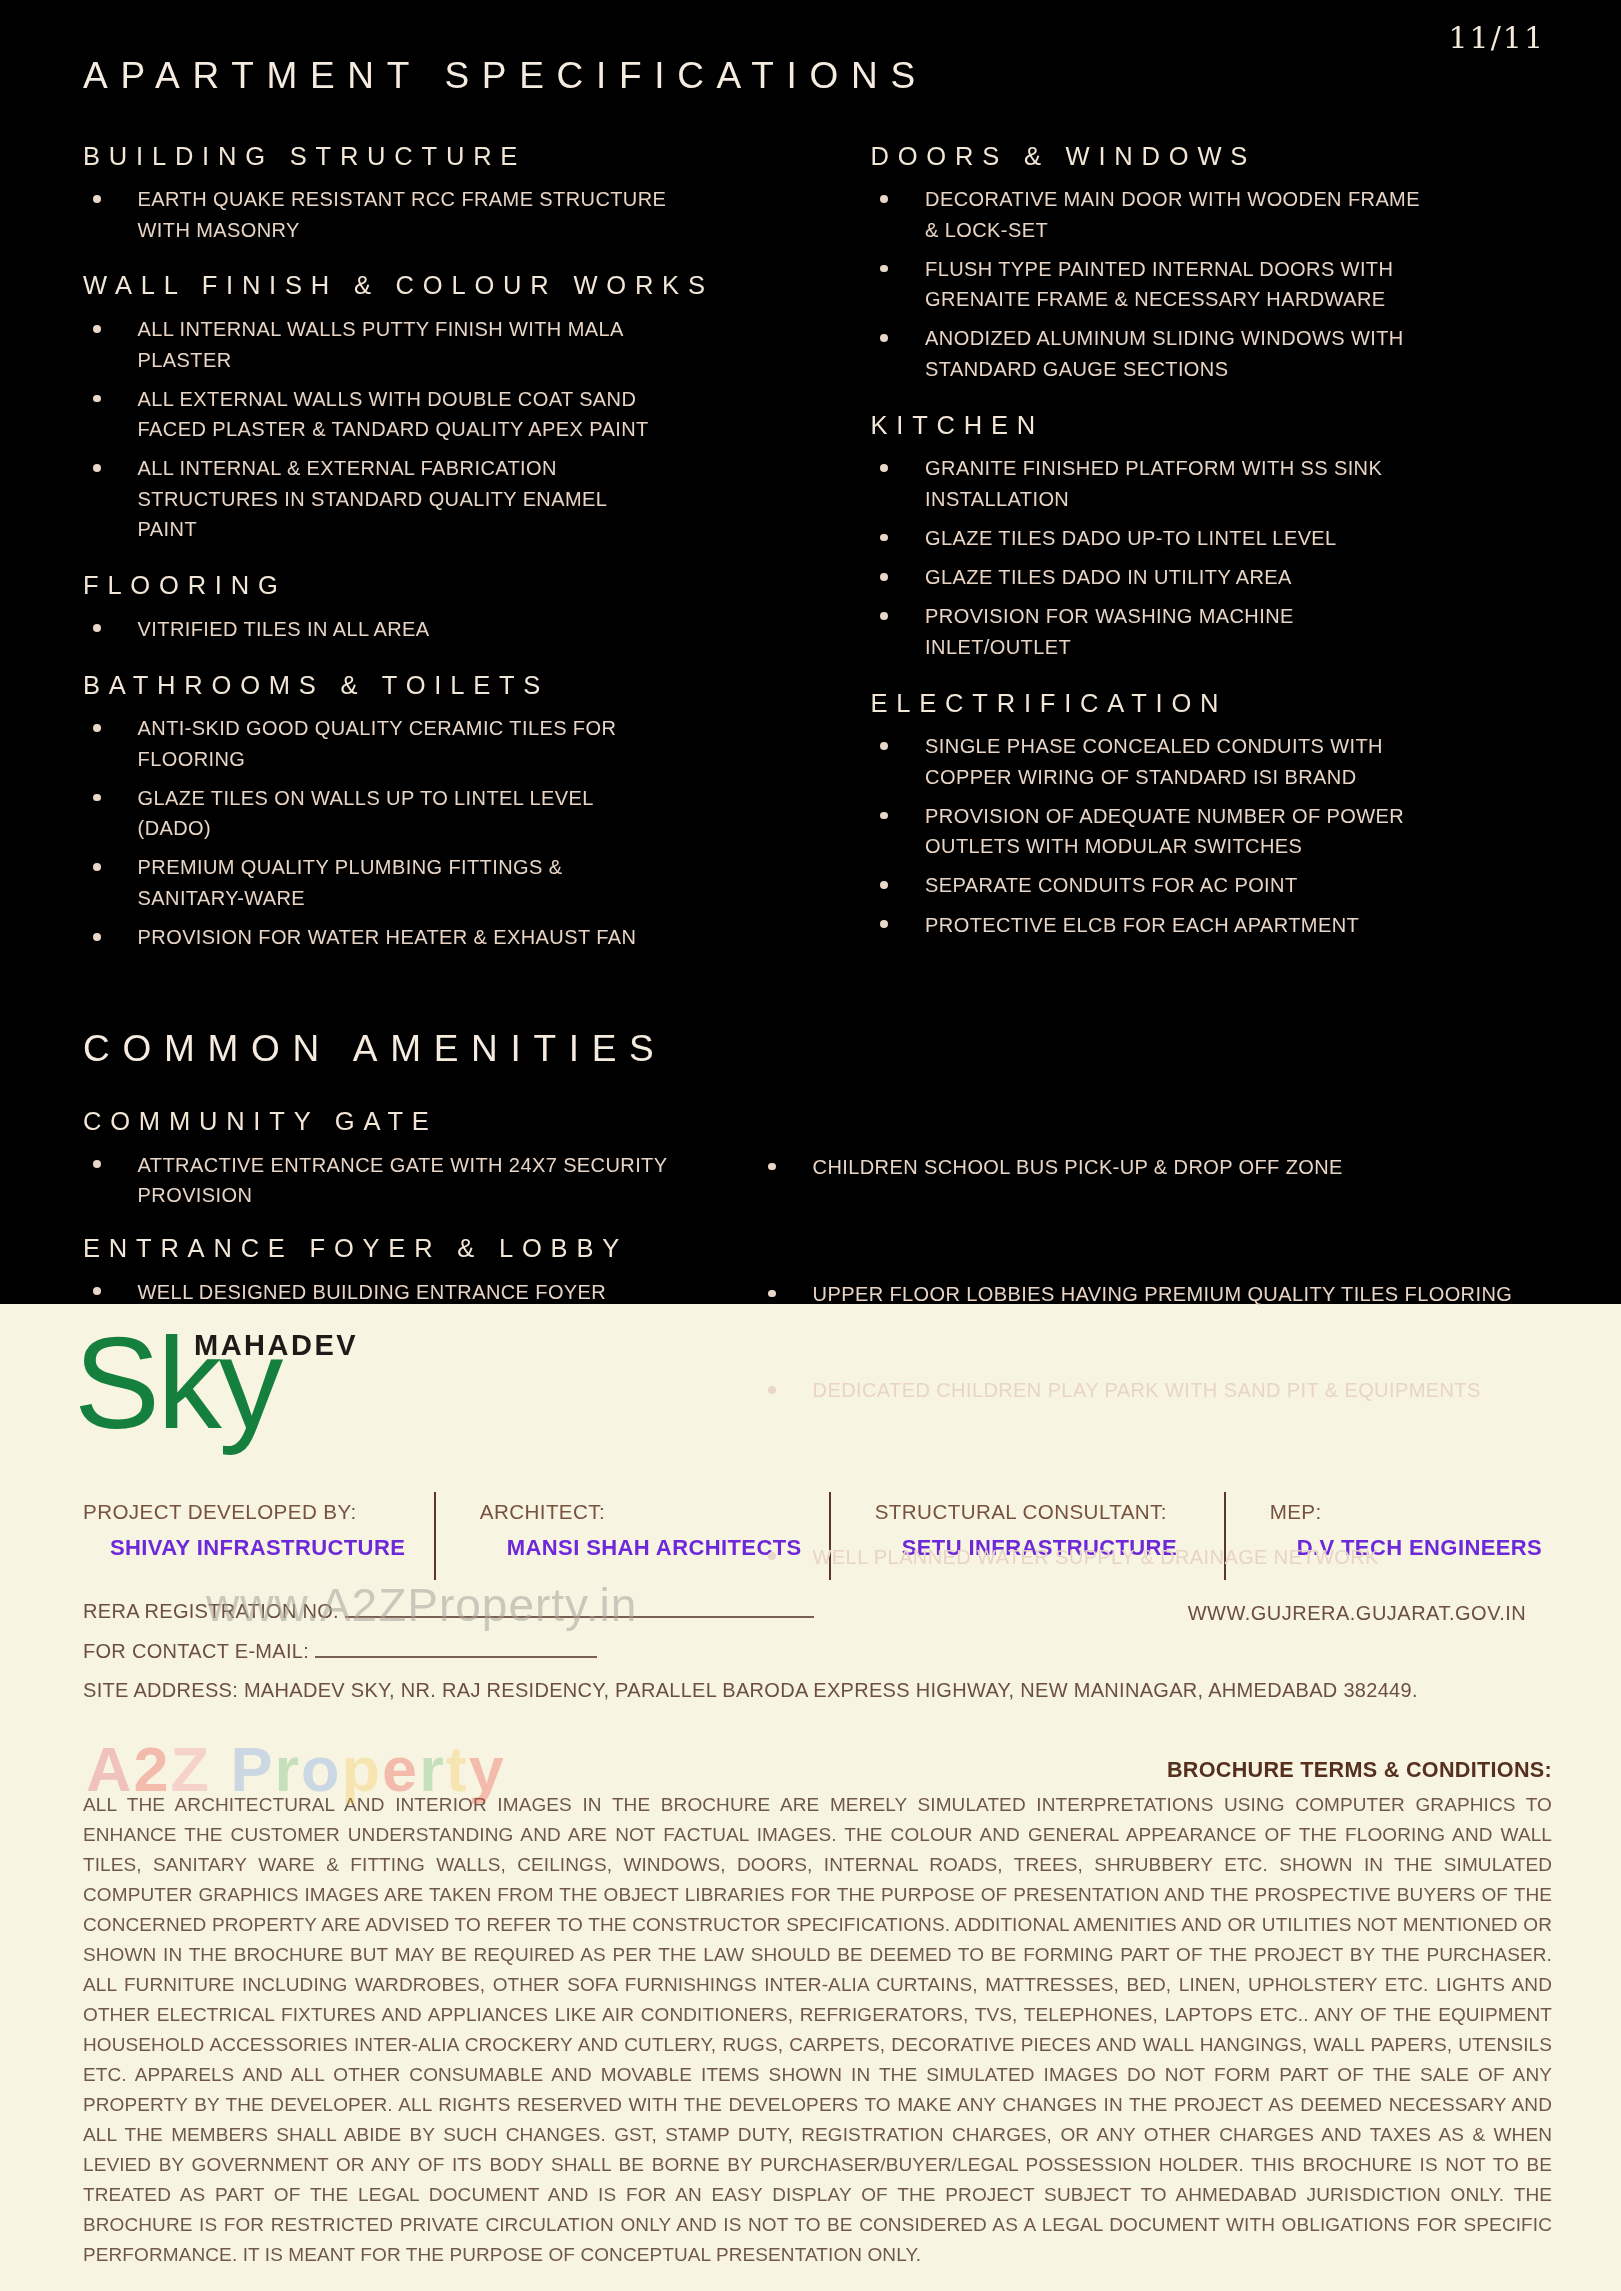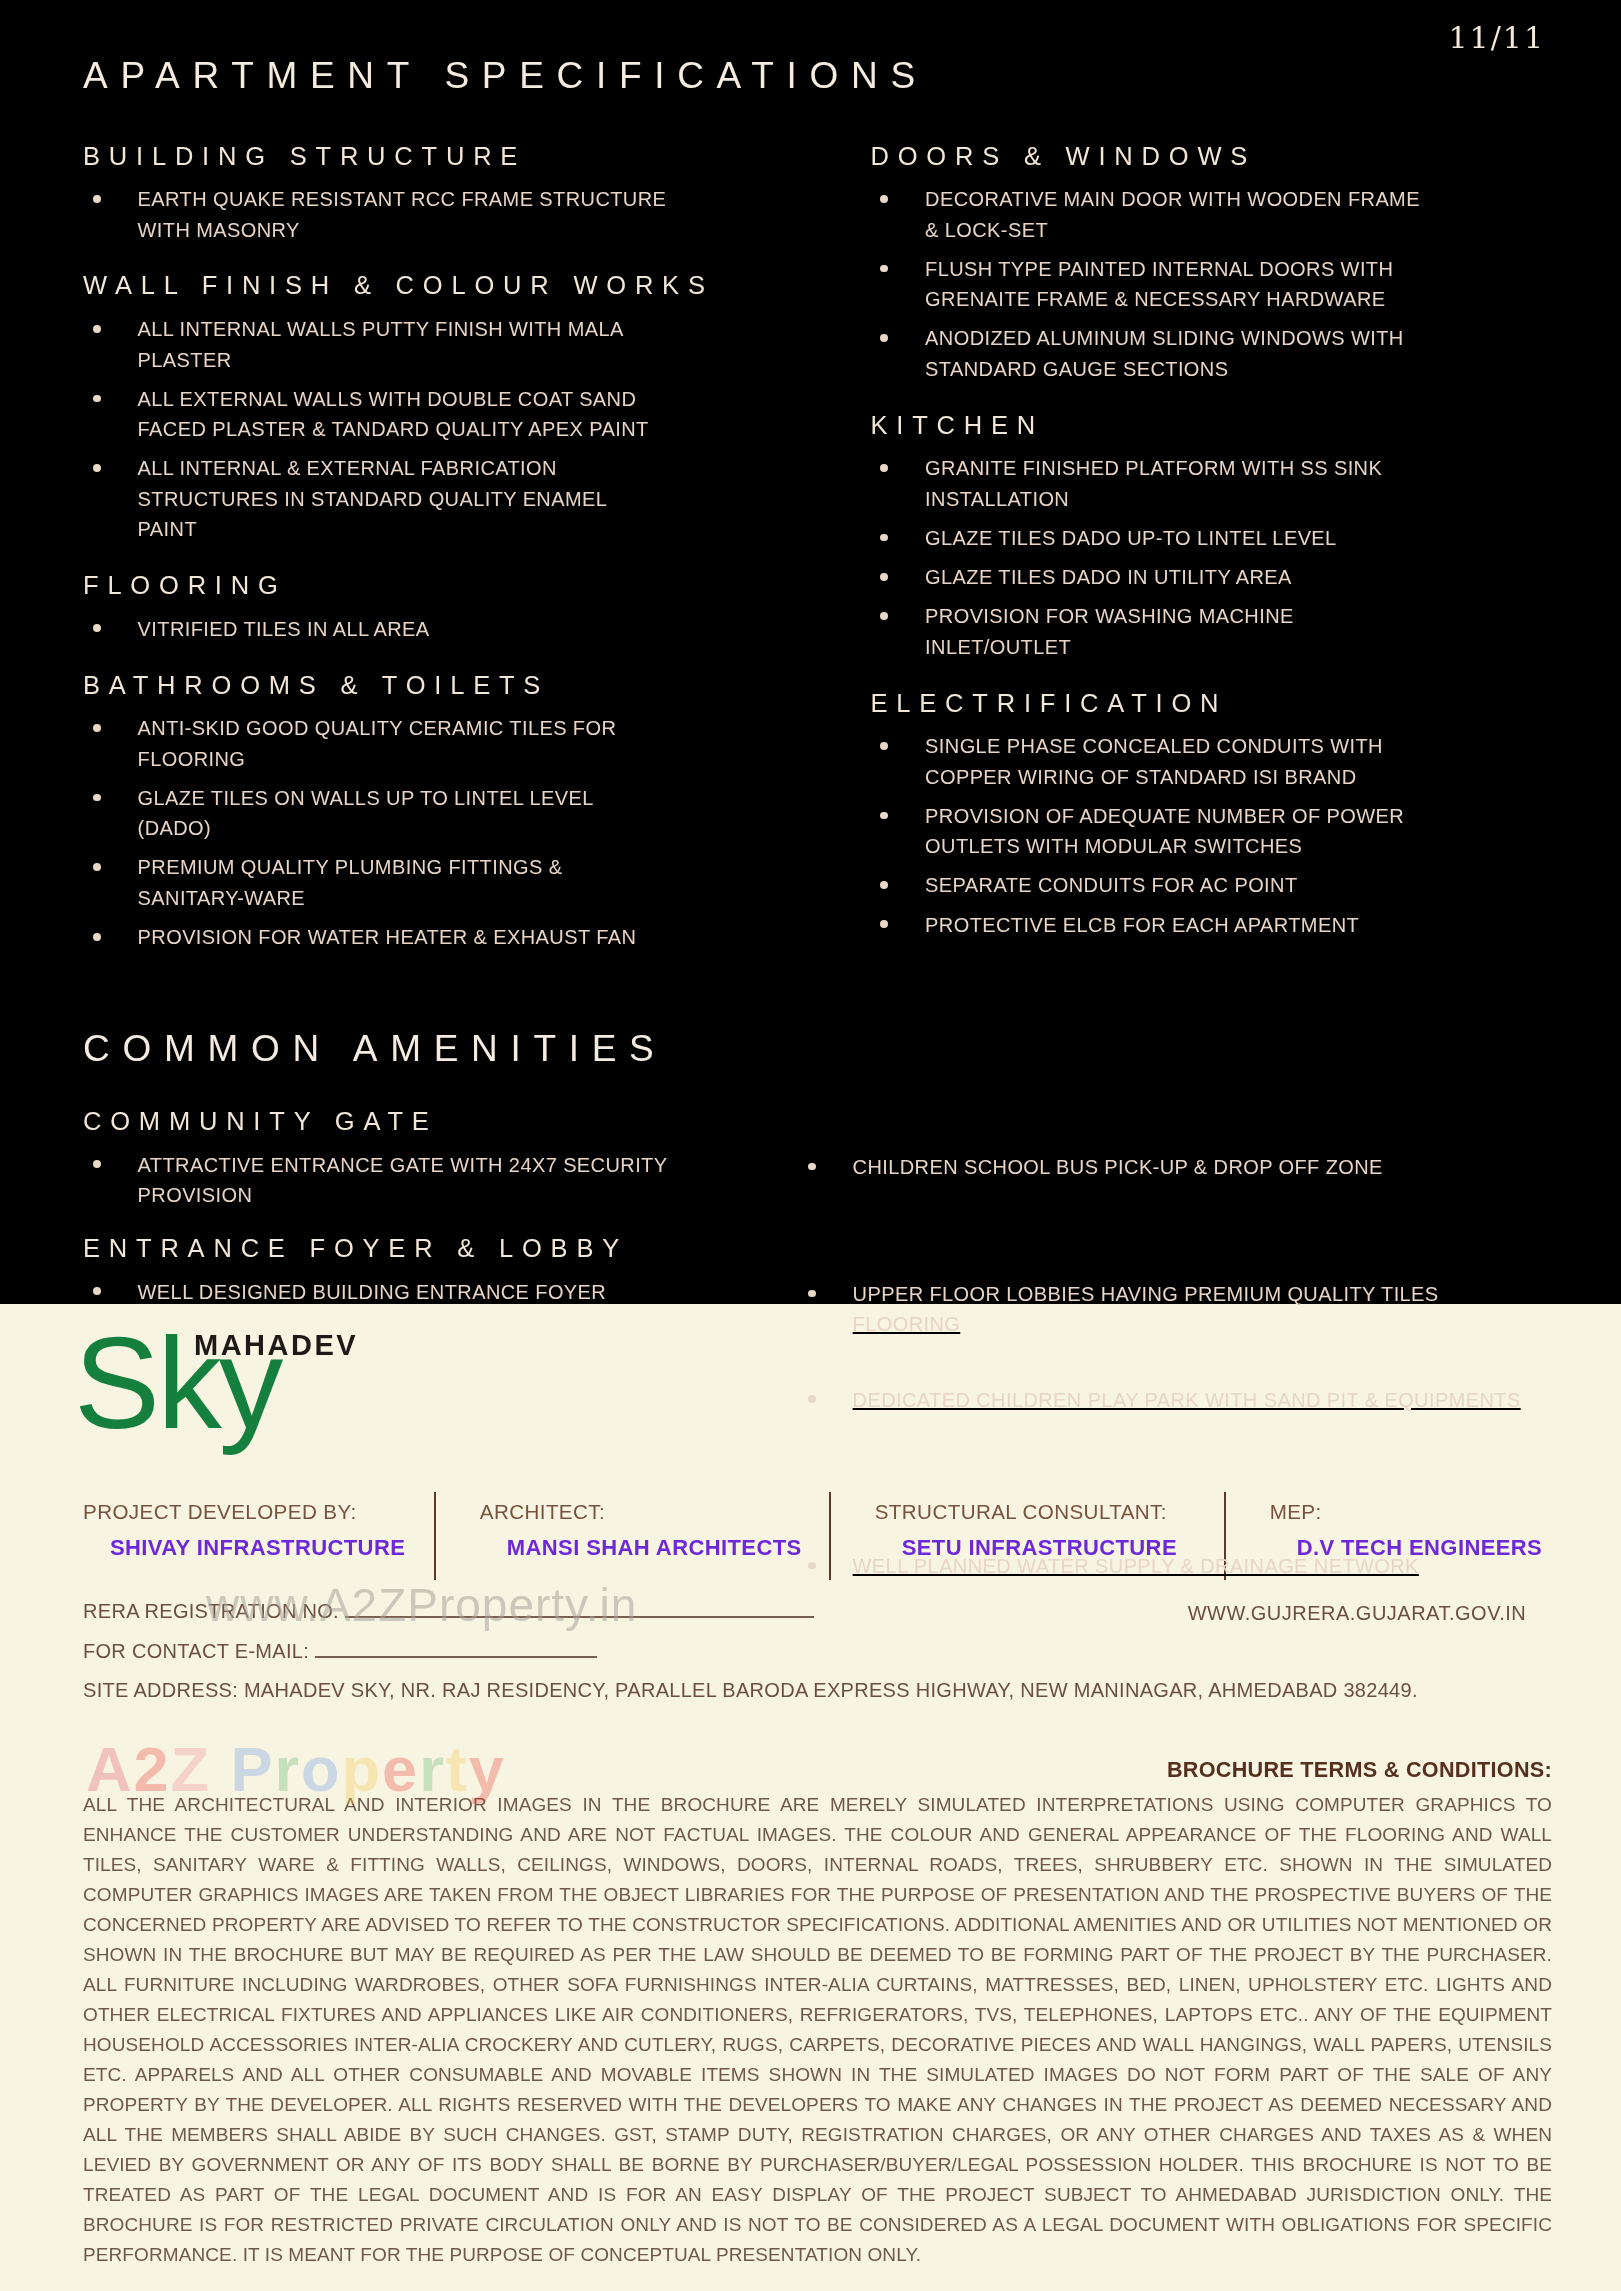--- a/index.html
+++ b/index.html
@@ -37,21 +37,21 @@
   .btext{
     margin-left:37px;font-size:20px;line-height:1.52;color:#e8d5c5;letter-spacing:0.4px;
   }
   #spec-left .btext{max-width:529px;}
   #spec-right .btext{max-width:498px;}
   .amen-title{
     font-size:37px;font-weight:400;letter-spacing:12.7px;color:#f5ecdf;
     margin:49px 0 0 0;white-space:nowrap;
   }
   .amen-grid{
-    display:grid;grid-template-columns:647px 1fr;column-gap:68px;margin-top:37px;text-decoration:underline;
+    display:grid;grid-template-columns:647px 1fr;column-gap:28px;margin-top:37px;
   }
   .amen-left .section{margin-bottom:23.5px;}
   .amen-right{position:relative;padding-top:45px;}
   .amen-right .bullet{position:relative;z-index:1;}
   .amen-right .band{
     position:absolute;left:-3.9px;right:-83px;top:86px;height:55px;
     background:#5e3d33;z-index:0;
   }
   
   .bottom{position:absolute;top:1304px;left:0;width:100%;height:988px;background:#f8f4e2;}

